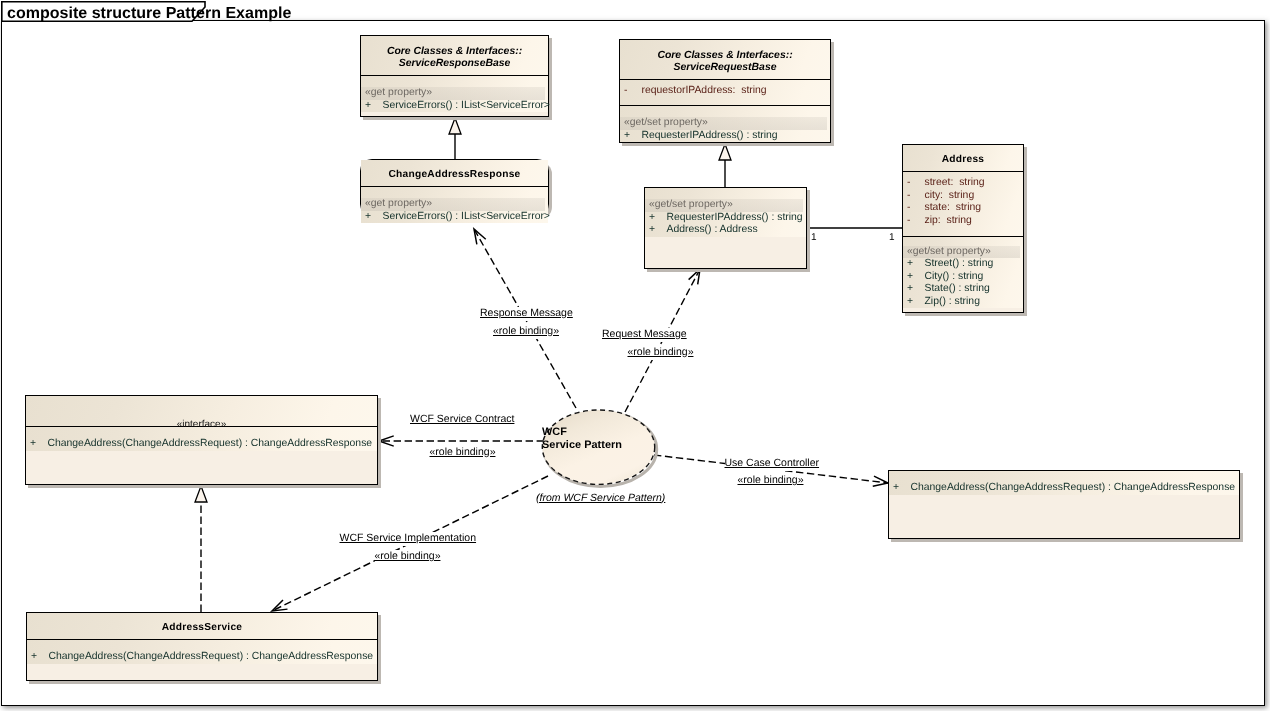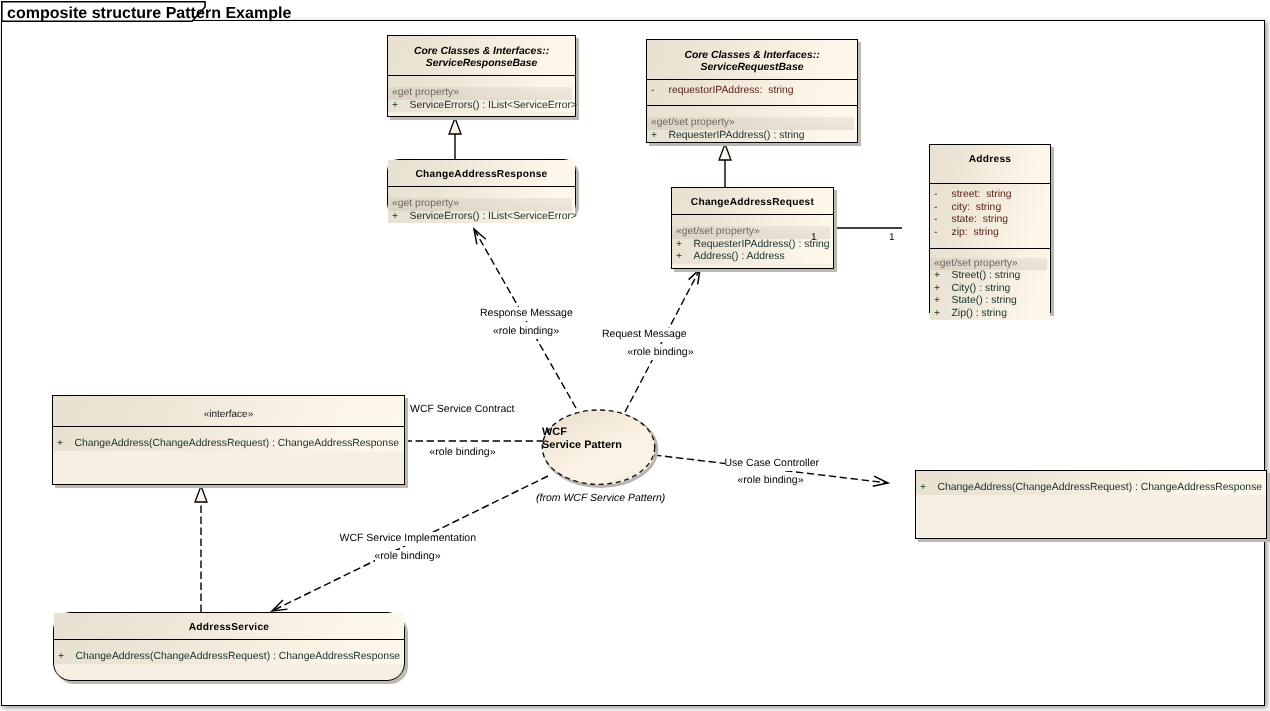--- a/index.html
+++ b/index.html
@@ -3,36 +3,36 @@
 <meta charset="utf-8">
 <style>
 html,body{margin:0;padding:0;background:#ffffff;}
 body{width:1270px;height:711px;overflow:hidden;font-family:"Liberation Sans",sans-serif;-webkit-font-smoothing:antialiased;text-rendering:geometricPrecision;}
 #stage{position:relative;width:1270px;height:711px;background:#fff;}
 svg.lines{position:absolute;left:0;top:0;width:1270px;height:711px;overflow:visible;}
 .frame{position:absolute;left:1px;top:20px;width:1264px;height:686px;border:1.6px solid #000;box-sizing:border-box;background:#fff;box-shadow:2px 2px 5px rgba(80,80,80,0.62);}
 .frame-tab{position:absolute;left:1px;top:1px;}
 .frame-tab-label{position:absolute;left:7px;top:4.8px;font-size:16px;font-weight:bold;color:#000;white-space:nowrap;letter-spacing:0.02px;}
 .cls{position:absolute;border:1.4px solid #000;box-sizing:border-box;
-     box-shadow:3px 3px 0px #bdb8b2;background:#f7efe4;margin-left:27px;}
+     box-shadow:3px 3px 0px #bdb8b2;background:#f7efe4;}
 .cls .namebox,.cls .compart{background:linear-gradient(110deg,#e8e0d0 0%,#ece4d5 26%,#f6eee0 58%,#fdf6ea 86%,#fdf7ec 100%);}
 .cls .namebox{position:relative;text-align:center;border-bottom:1.4px solid #000;box-sizing:border-box;padding-top:9px;}
 .cls .nm{font-size:10.2px;font-weight:bold;color:#000;line-height:12.6px;letter-spacing:0.25px;}
 .cls .nm.italic{font-style:italic;letter-spacing:-0.02px;font-size:10.45px;}
 .cls .stereo{font-size:10px;font-weight:normal;color:#111;line-height:12px;}
 .cls .compart{position:relative;box-sizing:border-box;border-bottom:1.4px solid #000;padding-top:11px;}
 .cls .compart.attrs{padding-top:5px;}
 .cls .compart.last{border-bottom:none;}
 .grouphdr{font-size:10.4px;color:#6d6862;background:linear-gradient(to bottom,rgba(190,184,174,0.22),rgba(190,184,174,0.34));padding-left:4px;margin-right:3px;line-height:12.5px;height:12.5px;}
 .row{font-size:10.4px;line-height:12.6px;white-space:pre;position:relative;padding-left:4px;}
 .row .vis{display:inline-block;width:17.5px;color:inherit;}
 .attr{color:#571d14;}
 .oper{color:#13302a;}
 .etxt{position:absolute;font-size:10.9px;font-weight:bold;color:#000;line-height:13.3px;letter-spacing:0.05px;}
-.lbl{position:absolute;font-size:10.5px;color:#000;white-space:nowrap;background:#fff;line-height:11.5px;padding:1.5px 1px 1.5px 0px;}
+.lbl{position:absolute;font-size:10.5px;color:#000;white-space:nowrap;background:#fff;line-height:11.5px;padding:1.5px 1px 1.5px 0px;text-decoration:underline;}
 .lbl.it{font-style:italic;}
 .mult{position:absolute;font-size:10px;color:#000;}
 </style>
 </head>
 <body>
 
 <div id="stage">
 
   <div class="frame"></div>
   <svg class="frame-tab" width="210" height="22">
@@ -105,56 +105,53 @@
       <div class="cls" style="left: 360px; top: 159px; width: 189px; height: 57px; border-radius: 12px;">
         <div class="namebox" style="height: 27px;">
           <div class="nm">ChangeAddressResponse</div>
         </div>
         <div class="compart last">
           <div class="grouphdr">«get property»</div>
           <div class="row oper"><span class="vis">+</span><span>ServiceErrors() : IList&lt;ServiceError&gt;</span></div>
         </div>
       </div>
       <div class="cls" style="left: 644px; top: 187px; width: 163px; height: 82px;">
-        <div class="namebox" style="height: 27px;">
-          <div class="nm">ChangeAddressRequest</div>
-        </div>
         <div class="compart last">
           <div class="grouphdr">«get/set property»</div>
           <div class="row oper"><span class="vis">+</span><span>RequesterIPAddress() : string</span></div>
           <div class="row oper"><span class="vis">+</span><span>Address() : Address</span></div>
         </div>
       </div>
       <div class="cls" style="left: 902px; top: 144px; width: 122px; height: 169px;">
-        <div class="namebox" style="height: 39px;">
+        <div class="namebox" style="height: 27px;">
           <div class="nm">Address</div>
         </div>
         <div class="compart attrs" style="height: 65px;">
           <div class="row attr"><span class="vis">-</span><span>street:  string</span></div>
           <div class="row attr"><span class="vis">-</span><span>city:  string</span></div>
           <div class="row attr"><span class="vis">-</span><span>state:  string</span></div>
           <div class="row attr"><span class="vis">-</span><span>zip:  string</span></div>
         </div>
         <div class="compart last" style="padding-top: 8.5px;">
           <div class="grouphdr">«get/set property»</div>
           <div class="row oper"><span class="vis">+</span><span>Street() : string</span></div>
           <div class="row oper"><span class="vis">+</span><span>City() : string</span></div>
           <div class="row oper"><span class="vis">+</span><span>State() : string</span></div>
           <div class="row oper"><span class="vis">+</span><span>Zip() : string</span></div>
         </div>
       </div>
       <div class="cls" style="left: 25px; top: 395px; width: 353px; height: 90px;">
-        <div class="namebox" style="height: 31px; padding-top: 13px;">
+        <div class="namebox" style="height: 31px; padding-top: 23px;">
           <div class="stereo">«interface»</div>
         </div>
         <div class="compart last">
           <div class="row oper"><span class="vis">+</span><span>ChangeAddress(ChangeAddressRequest) : ChangeAddressResponse</span></div>
         </div>
       </div>
-      <div class="cls" style="left: 26px; top: 612px; width: 352px; height: 69px; border-radius: 18px;">
+      <div class="cls" style="left: 26px; top: 612px; width: 352px; height: 69px;">
         <div class="namebox" style="height: 27px;">
           <div class="nm">AddressService</div>
         </div>
         <div class="compart last">
           <div class="row oper"><span class="vis">+</span><span>ChangeAddress(ChangeAddressRequest) : ChangeAddressResponse</span></div>
         </div>
       </div>
       <div class="cls" style="left: 888px; top: 470px; width: 352px; height: 69px;">
         <div class="compart last">
           <div class="row oper"><span class="vis">+</span><span>ChangeAddress(ChangeAddressRequest) : ChangeAddressResponse</span></div>
@@ -179,21 +176,21 @@
       <div>WCF</div>
       <div>Service Pattern</div>
   </div>
   <div class="lbl it" style="left:536px;top:491px;">(from WCF Service Pattern)</div>
 
   <div id="conn-labels">
       <div class="lbl" style="left: 480px; top: 306.5px;">Response Message</div>
       <div class="lbl" style="left: 493px; top: 324px;">«role binding»</div>
       <div class="lbl" style="left: 602px; top: 327.5px;">Request Message</div>
       <div class="lbl" style="left: 627.5px; top: 345px;">«role binding»</div>
-      <div class="lbl" style="left: 410px; top: 402px;">WCF Service Contract</div>
+      <div class="lbl" style="left: 410px; top: 412px;">WCF Service Contract</div>
       <div class="lbl" style="left: 429.5px; top: 445px;">«role binding»</div>
       <div class="lbl" style="left: 724.5px; top: 456.5px;">Use Case Controller</div>
       <div class="lbl" style="left: 737.5px; top: 473.5px;">«role binding»</div>
       <div class="lbl" style="left: 339.5px; top: 531.5px;">WCF Service Implementation</div>
       <div class="lbl" style="left: 374.5px; top: 549.5px;">«role binding»</div>
       <div class="mult" style="left: 811px; top: 232px;">1</div>
       <div class="mult" style="left: 889px; top: 232px;">1</div>
     </div>
 </div>
 

